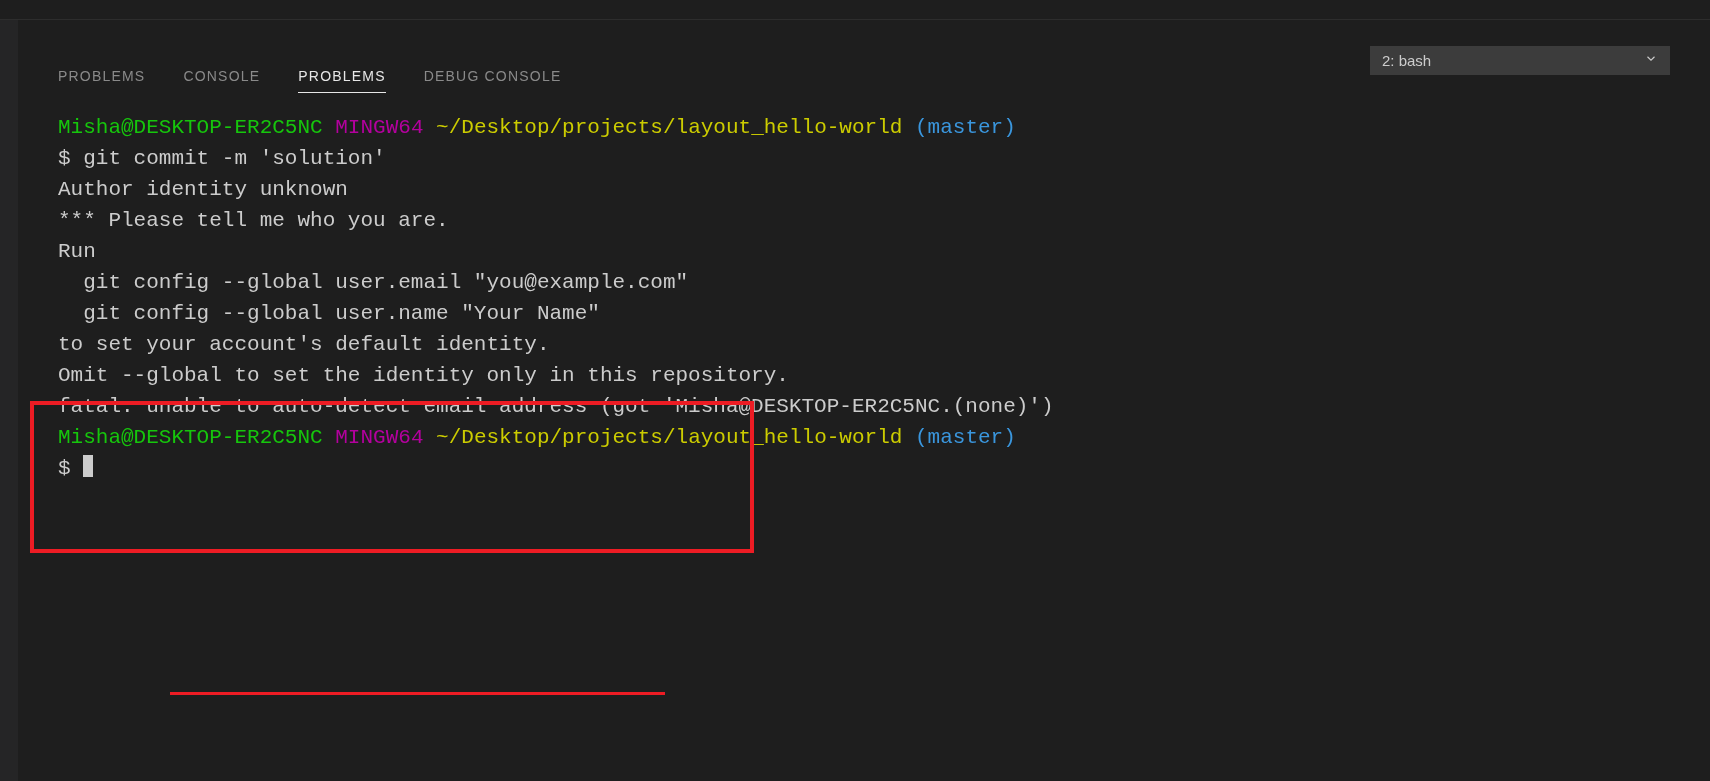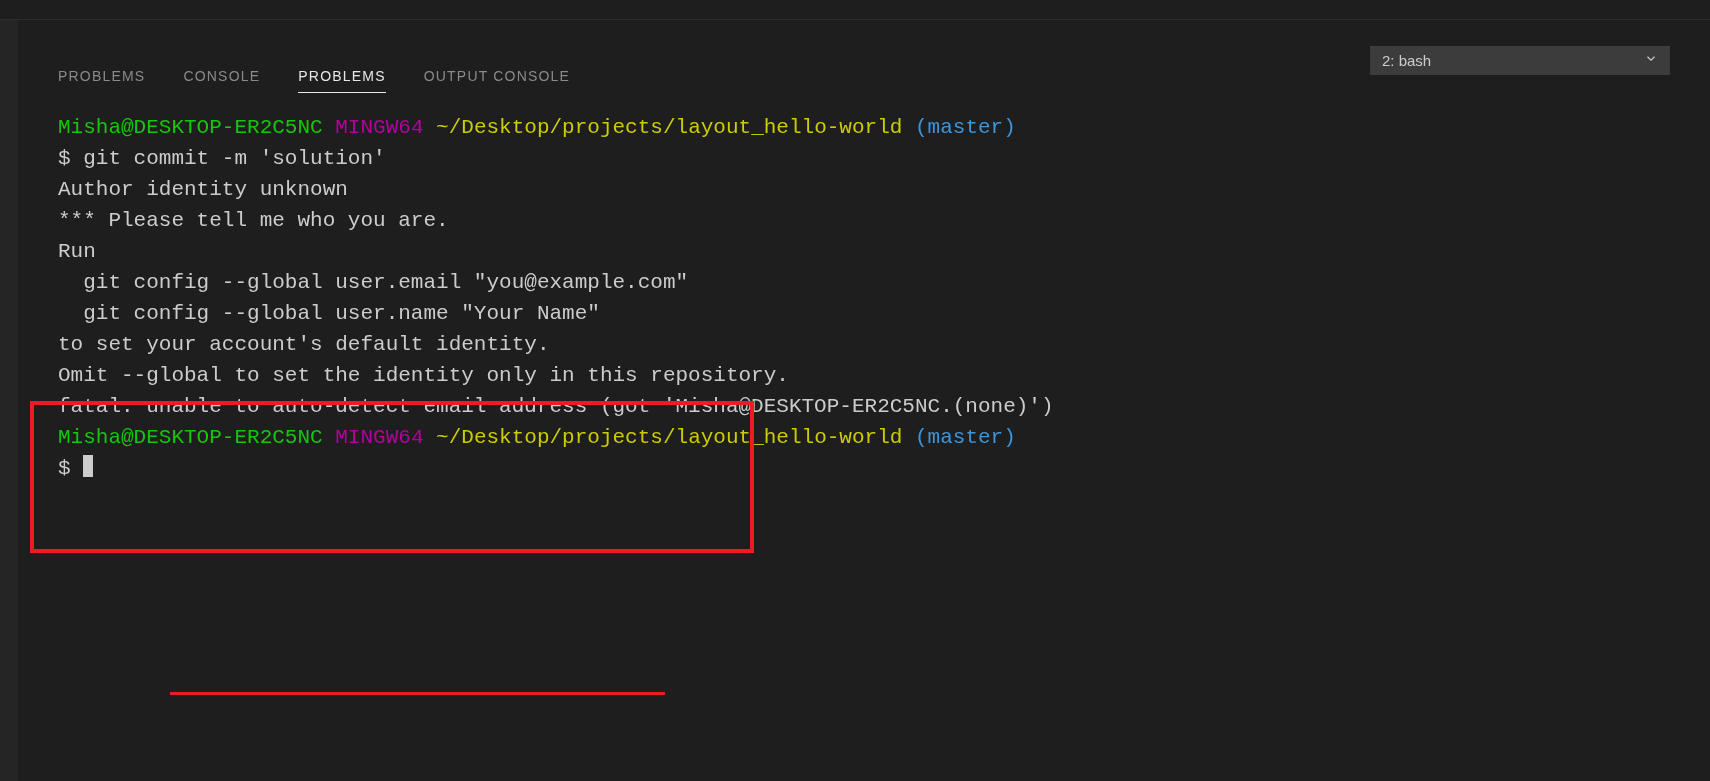--- a/index.html
+++ b/index.html
@@ -124,21 +124,21 @@
   <div class="titlebar-spacer"></div>
   <div class="main">
     <div class="gutter"></div>
     <div class="panel">
 
       <div class="panel-header">
         <div class="tabs">
           <div class="tab">PROBLEMS</div>
           <div class="tab">CONSOLE</div>
           <div class="tab active">PROBLEMS</div>
-          <div class="tab">OUTPUT CONSOLE</div>
+          <div class="tab">DEBUG CONSOLE</div>
         </div>
         <div class="header-right">
           <div class="select">
             <span>2: bash</span>
             <span class="chev">
               <svg width="14" height="14" viewBox="0 0 16 16">
                   <path d="M4 6 L8 10 L12 6" stroke="#cccccc" stroke-width="1.3" fill="none"></path>
                 </svg>
             </span>
           </div>

